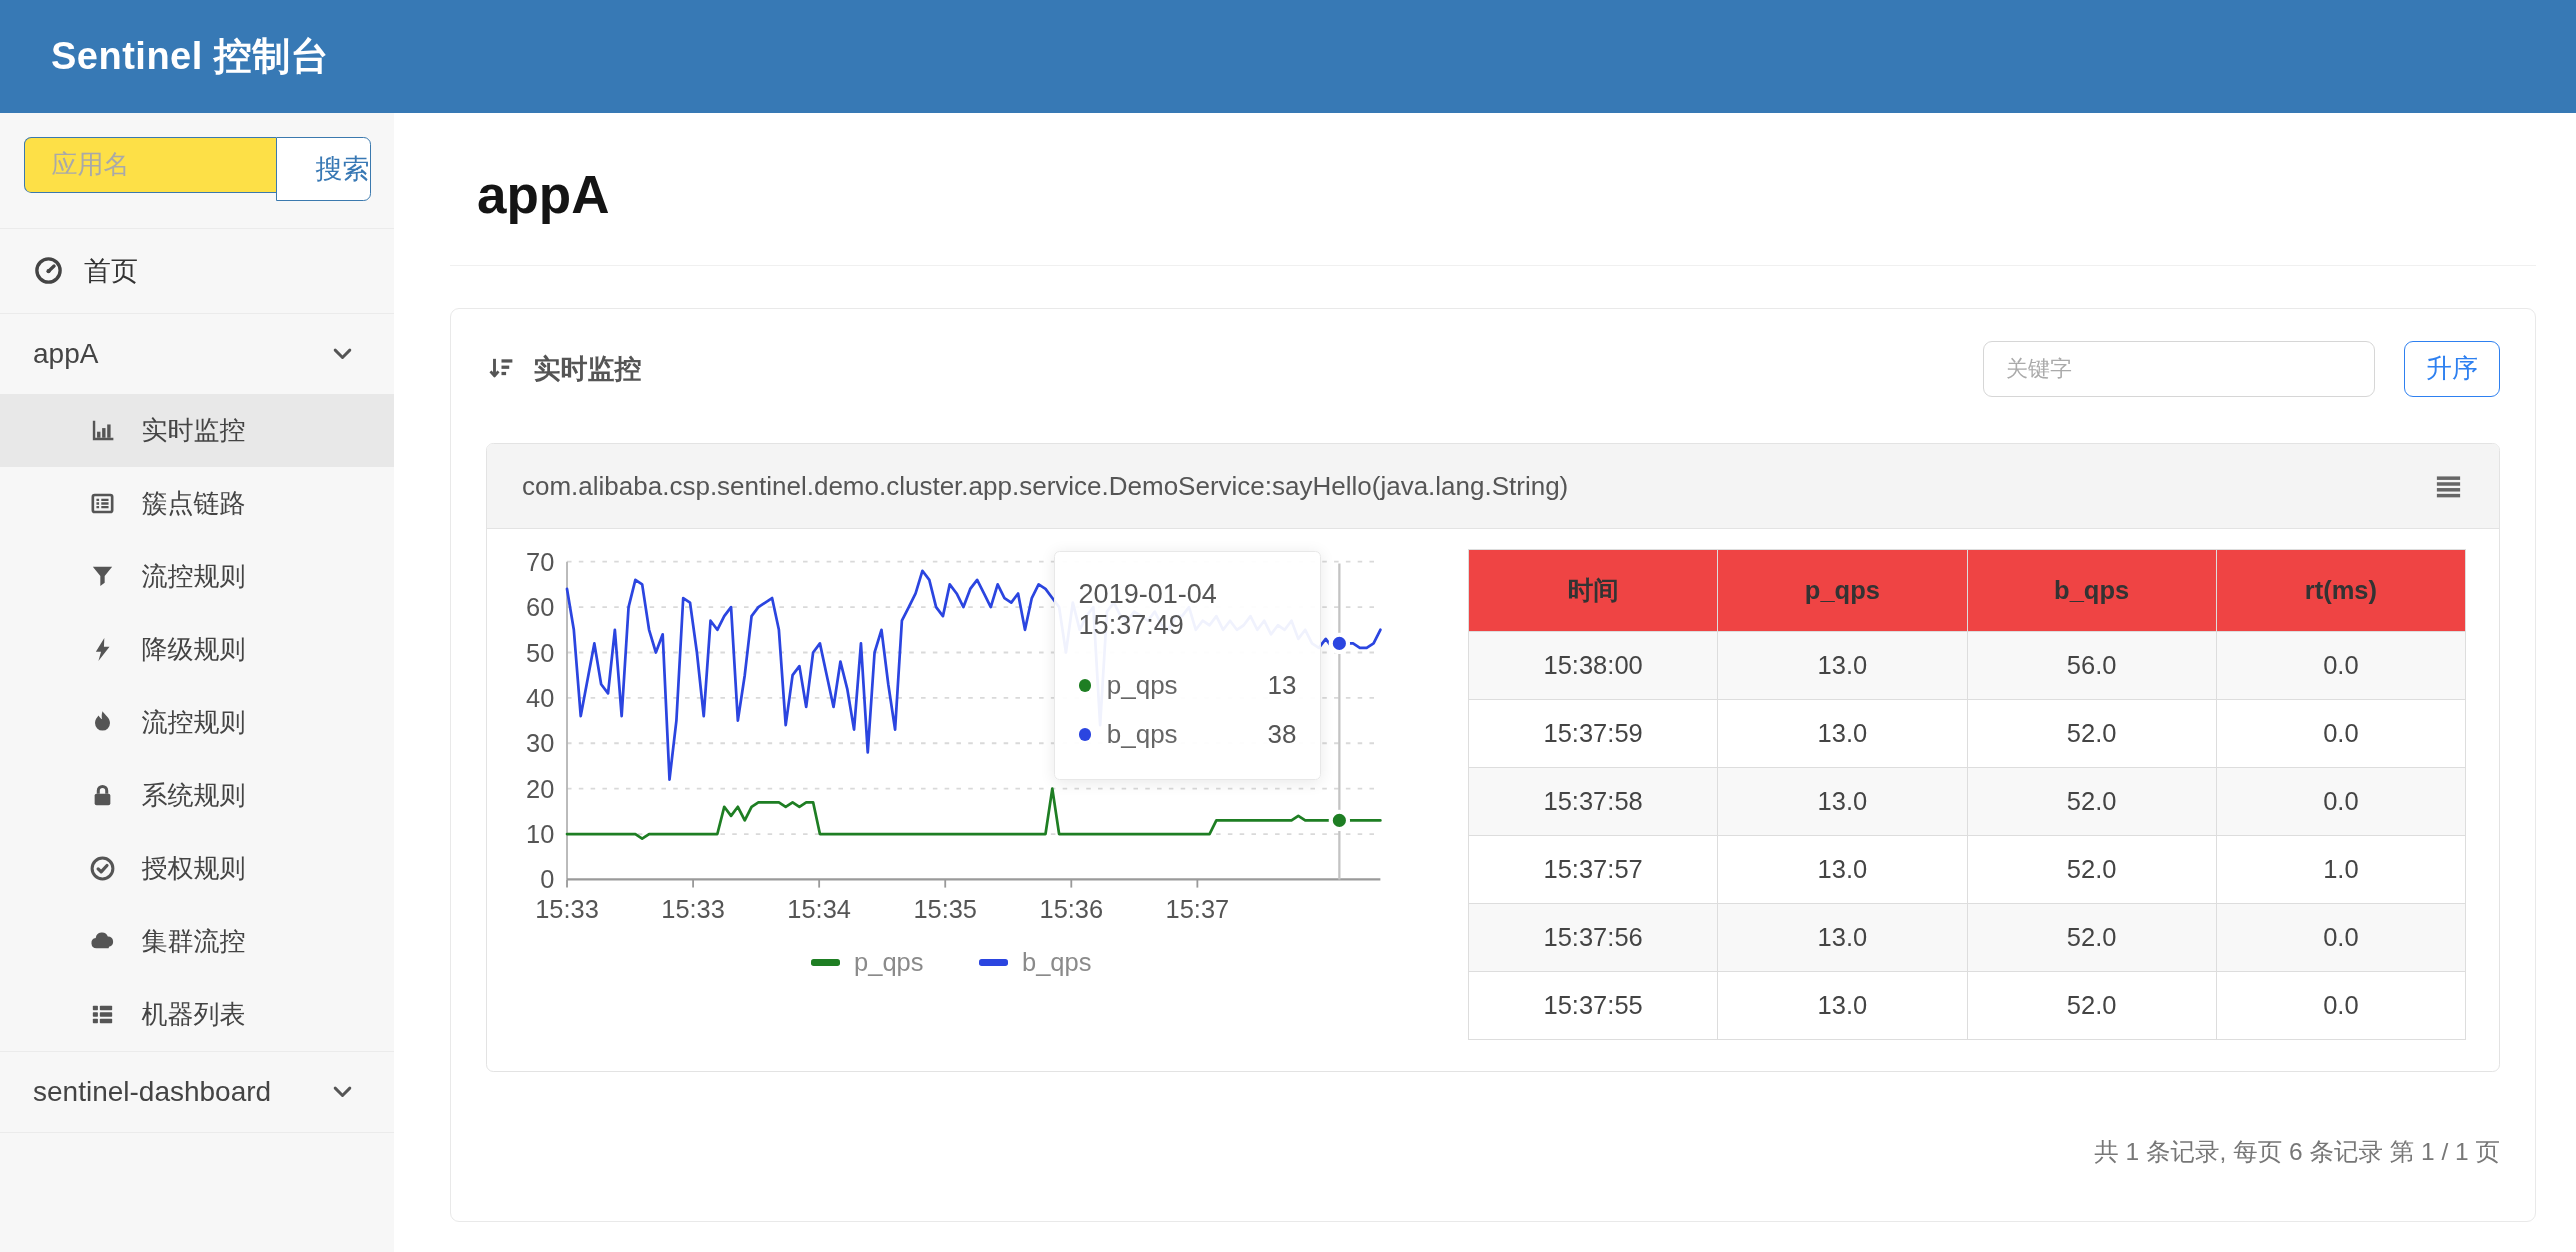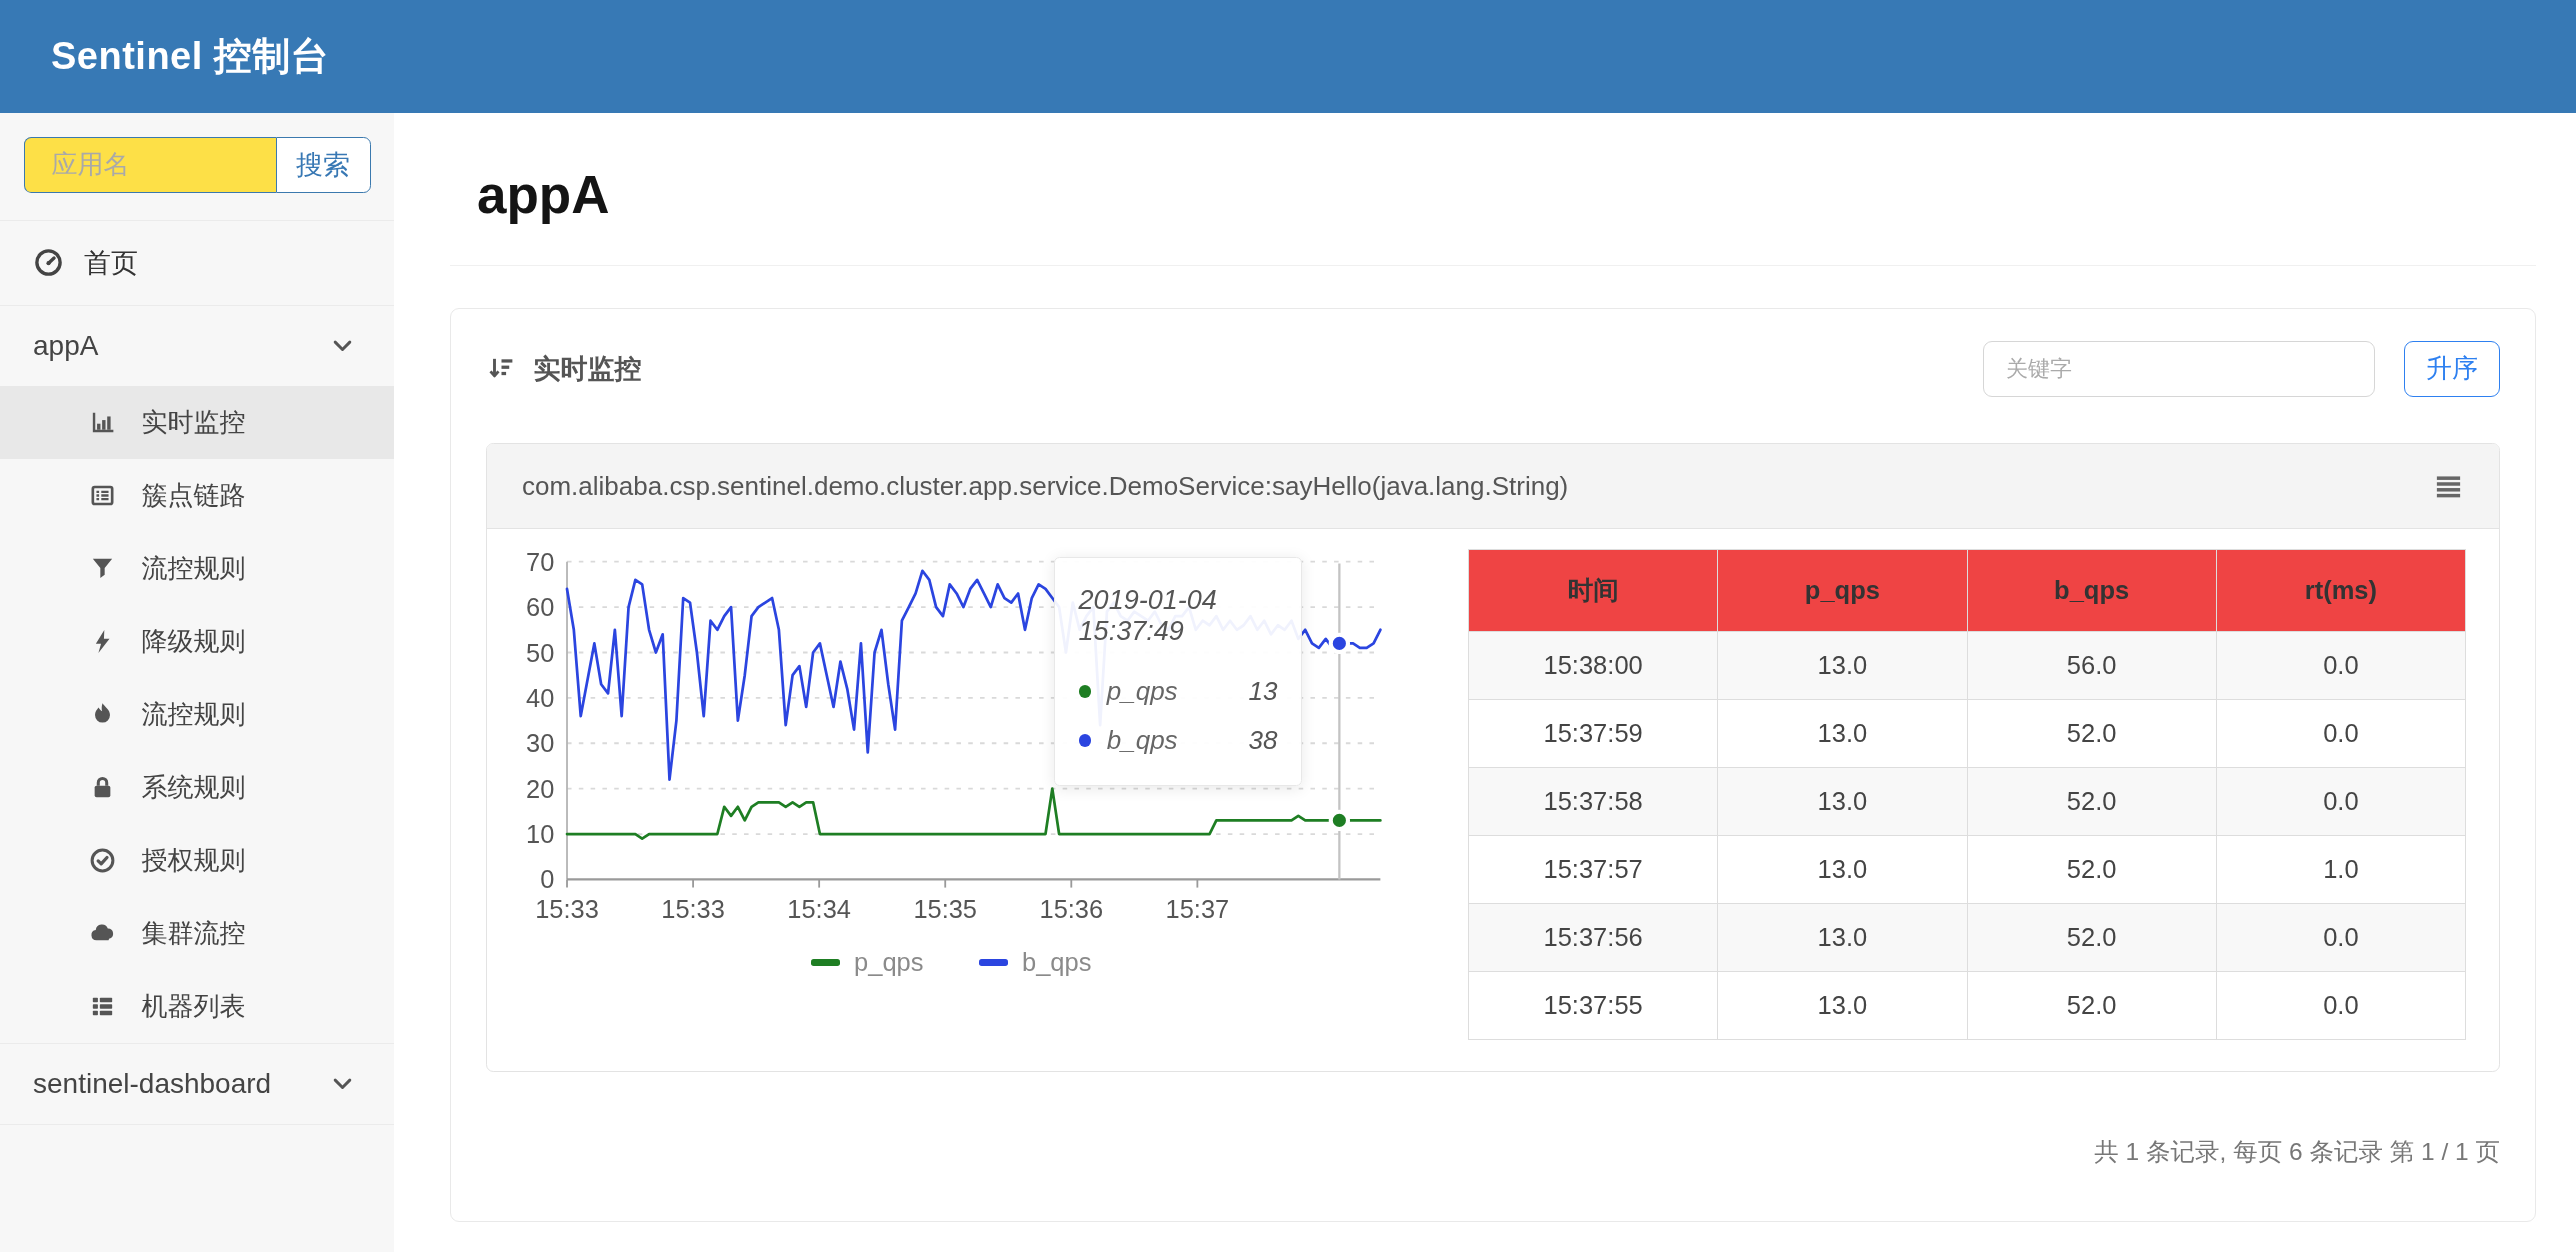--- a/index.html
+++ b/index.html
@@ -15,22 +15,22 @@
   .sidebar { width:394px; background:#f7f7f7; flex:none; }
   .main { flex:1; background:#fff; padding:0 40px 0 56px; }
 
   
   .search-wrap { padding:23.6px 23.6px 27px 23.6px; }
   .input-group { display:flex; width:347px; }
   .app-input { flex:1; min-width:0; height:56px; border:1.8px solid #3b79ae; border-right:none;
                border-radius:7.3px 0 0 7.3px; padding:0 27px; font-size:26px; color:#333;
                background:#fde047; outline:none; font-family:inherit; }
   .app-input::placeholder { color:#a9a9a9; }
-  .search-btn { width:95px; height:56px; border:1.8px solid #3b79ae; border-radius:0 7.3px 7.3px 0;
-                background:#fff; color:#3878b4; font-size:27px; cursor:pointer; font-family:inherit; }
+  .search-btn { width:95px; height:64px; border:1.8px solid #3b79ae; border-radius:0 7.3px 7.3px 0;
+                background:#fff; color:#3878b4; font-size:27px; cursor:pointer; font-family:inherit;text-align:right; }
   .sb-divider { border-top:1.8px solid #ebebeb; }
   .side-item { height:84px; display:flex; align-items:center; padding-left:33px; gap:20px;
                font-size:27px; color:#333; cursor:pointer; }
   .group-head { height:80px; display:flex; align-items:center; padding:0 36px 0 33px;
                 font-size:28px; color:#444; cursor:pointer; }
   .group-head .gh-label { flex:1; }
   .sub-item { height:73px; display:flex; align-items:center; padding-left:87px; gap:23.6px;
               font-size:26px; color:#444; cursor:pointer; }
   .sub-item.active { background:#e8e8e8; }
   .icon24 { display:inline-flex; width:31px; height:31px; align-items:center; justify-content:center; flex:none; }
@@ -56,23 +56,23 @@
               align-items:center; padding:0 35px; border-radius:5.5px 5.5px 0 0; }
   .res-name { flex:1; font-size:26px; color:#555; }
   .res-body { display:flex; padding:20px 33px 31px 27px; }
 
   .chart-area { width:874px; flex:none; position:relative; margin-right:80px; }
   .legend { display:flex; justify-content:center; align-items:center; gap:55px; margin-top:22px;
             font-size:25.5px; color:#8a8a8a; }
   .legend-entry { display:flex; align-items:center; gap:14.5px; cursor:pointer; }
   .legend-dash { width:29px; height:6.4px; border-radius:2.7px; }
 
-  .tooltip { position:absolute; left:540px; top:8px; width:248px;
+  .tooltip { position:absolute; left:540px; top:2px; width:267px;
              background:rgba(255,255,255,0.93); border:0.9px solid #e8e8e8; border-radius:5.5px;
-             box-shadow:0 2.7px 14.5px rgba(0,0,0,0.09); padding:18px 23.6px 20px 23.6px; z-index:5;font-style:italic; }
+             box-shadow:0 2.7px 14.5px rgba(0,0,0,0.09); padding:18px 23.6px 20px 23.6px; z-index:5; }
   .tip-date { font-size:27px; color:#555; margin:9px 0 20px 0; }
   .tip-row { display:flex; align-items:center; gap:15.5px; font-size:26px; color:#666; height:49px; }
   .tip-dot { width:12.7px; height:12.7px; border-radius:50%; flex:none; }
   .tip-val { margin-left:auto; color:#555; }
 
   .table-wrap { flex:1; }
   table.mon { width:100%; border-collapse:collapse; font-size:25.5px; color:#444; table-layout:fixed; }
   table.mon th, table.mon td { border:1.8px solid #ddd; text-align:center; }
   table.mon th { font-weight:bold; color:#333; padding:23px 7.3px; background:#ef4444; }
   table.mon td { padding:19px 7.3px; }

